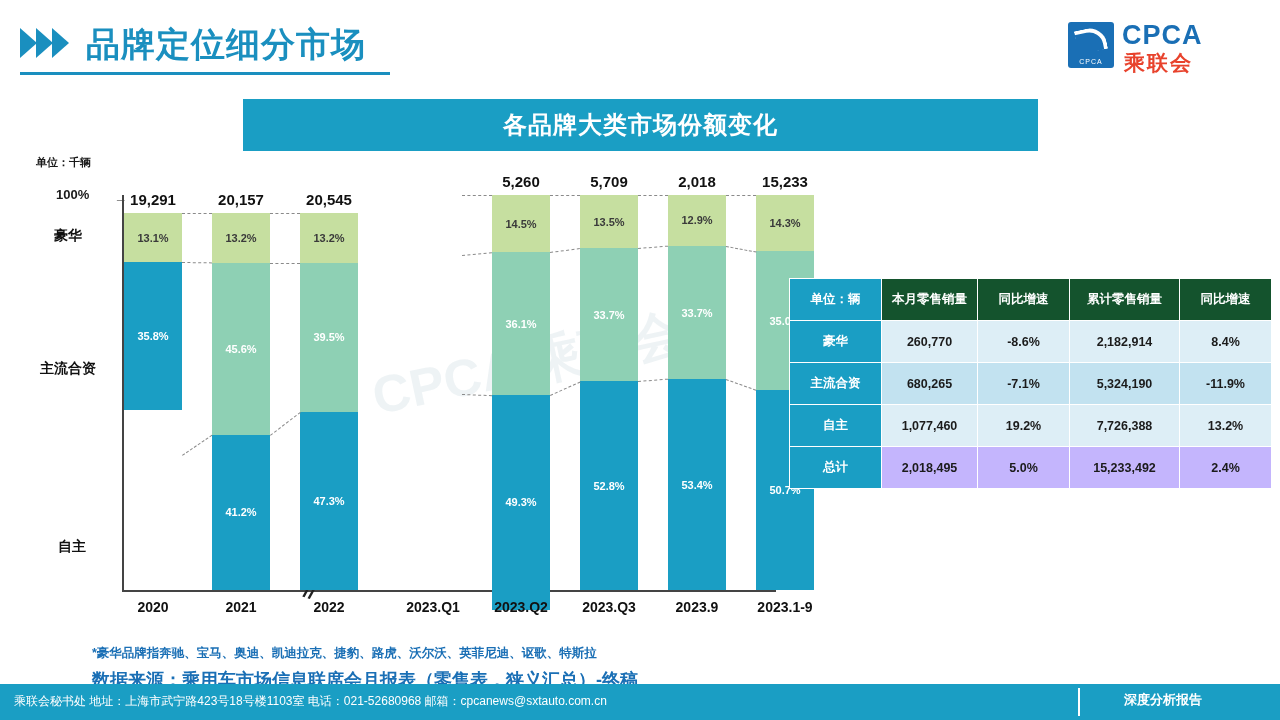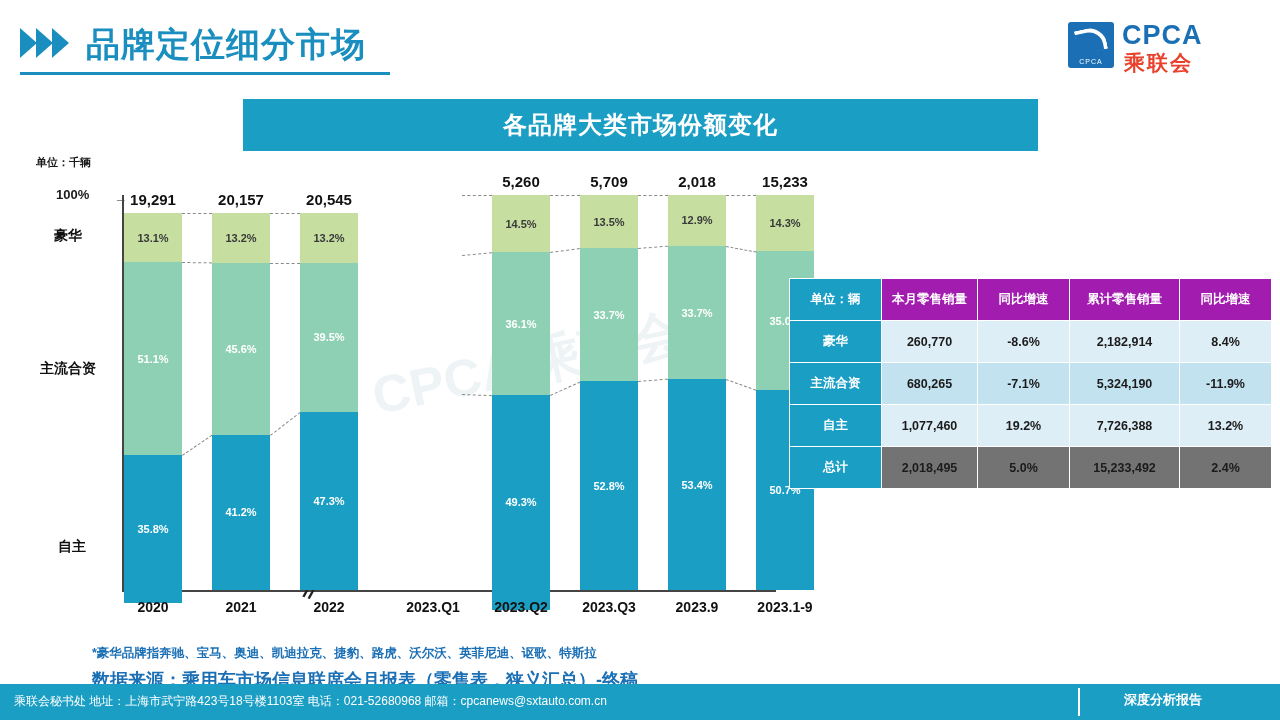--- a/index.html
+++ b/index.html
@@ -99,29 +99,29 @@
   
   .note1 { position:absolute; left:92px; top:645px; font-size:12.5px; font-weight:bold; color:#1a6fb5; }
   .note2 { position:absolute; left:92px; top:668px; font-size:18px; font-weight:bold; color:#1a6fb5; }
 
   
   .tbl { position:absolute; left:789px; top:278px; border-collapse:collapse; }
   .tbl td, .tbl th {
     border:1px solid #ffffff; font-size:12.5px; text-align:center; color:#1b1b1b;
     height:42px; font-weight:bold;
   }
-  .tbl thead th { background:#a21caf; color:#ffffff; font-size:12.5px; }
+  .tbl thead th { background:#14532d; color:#ffffff; font-size:12.5px; }
   .tbl .c0 { width:92px; background:#1a9ec4; color:#ffffff; }
   .tbl .c1 { width:96px; }
   .tbl .c2 { width:92px; }
   .tbl .c3 { width:110px; }
   .tbl .c4 { width:92px; }
   .tbl tbody tr.odd td { background:#ddeef6; }
   .tbl tbody tr.even td { background:#c2e2f0; }
-  .tbl tbody tr.total td { background:#737373; }
+  .tbl tbody tr.total td { background:#c4b5fd; }
   .tbl tbody tr td.c0 { background:#1a9ec4; color:#ffffff; }
   .tbl thead th.c0 { background:#1a9ec4; font-weight:bold; }
 
   
   .footer {
     position:absolute; left:0; bottom:0; width:1280px; height:36px; background:#1a9ec4;text-align:right;
   }
   .footer-text {
     position:absolute; left:14px; top:9px; font-size:12px; color:#ffffff;
   }
@@ -167,23 +167,20 @@
 
   <div class="y-axis"></div>
   <div class="x-axis"></div>
   <div class="break-mark">//</div>
 
   <div class="plot" id="plot">
       <div class="bar-group" style="left: 2px; height: 377px;">
         <div class="bar-total">19,291</div>
         <div class="seg lux" style="height: 49.387px;">
           <span>13.1%</span>
-        </div>
-        <div class="seg main" style="height: 192.647px;">
-          <span>51.1%</span>
         </div>
         <div class="seg own" style="height: 148px;">
           <span>35.8%</span>
         </div>
       </div>
       <div class="bar-group" style="left: 90px; height: 377px;">
         <div class="bar-total">20,157</div>
         <div class="seg lux" style="height: 49.764px;">
           <span>13.2%</span>
         </div>

